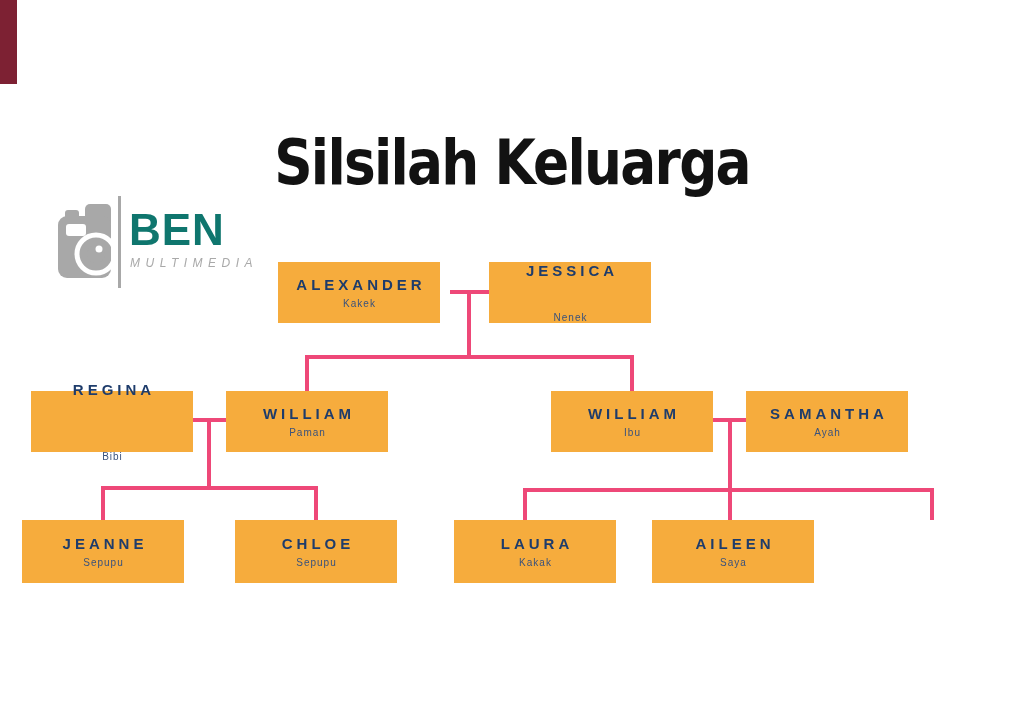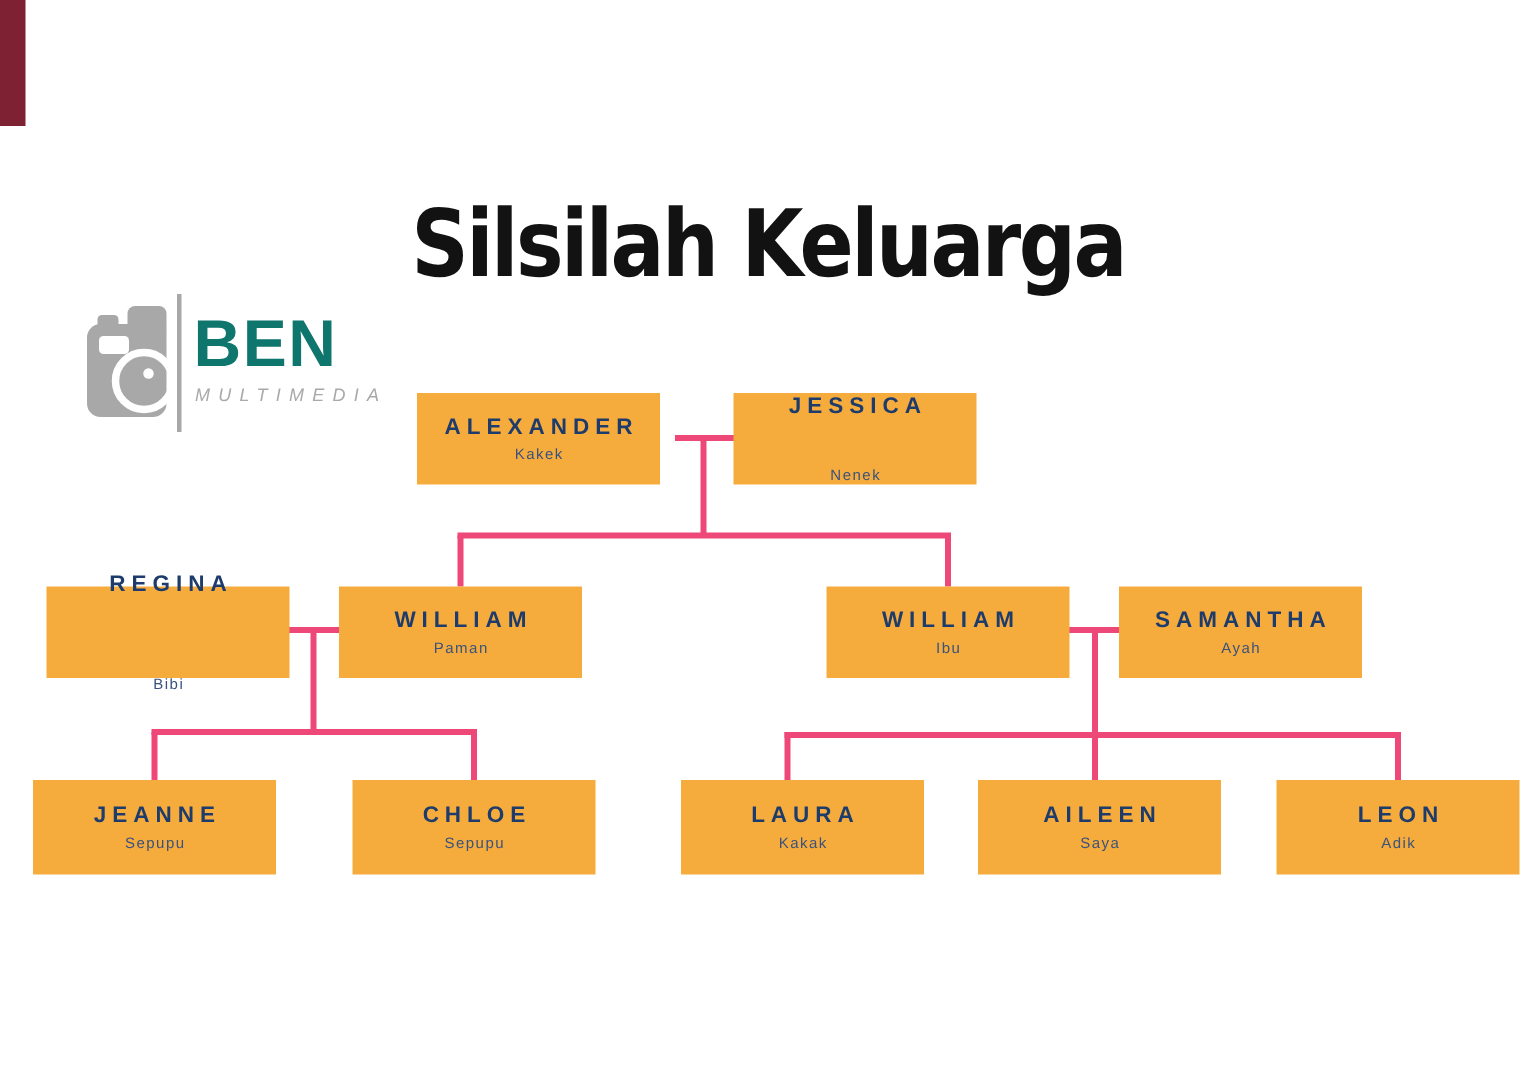--- a/index.html
+++ b/index.html
@@ -146,18 +146,14 @@
     <div class="relation">Sepupu</div>
   </div>
   <div class="node n-laura">
     <div class="name">LAURA</div>
     <div class="relation">Kakak</div>
   </div>
   <div class="node n-aileen">
     <div class="name">AILEEN</div>
     <div class="relation">Saya</div>
   </div>
-  <div class="node n-leon">
-    <div class="name">LEON</div>
-    <div class="relation">Adik</div>
-  </div>
 
 </div>
 
 </body></html>

